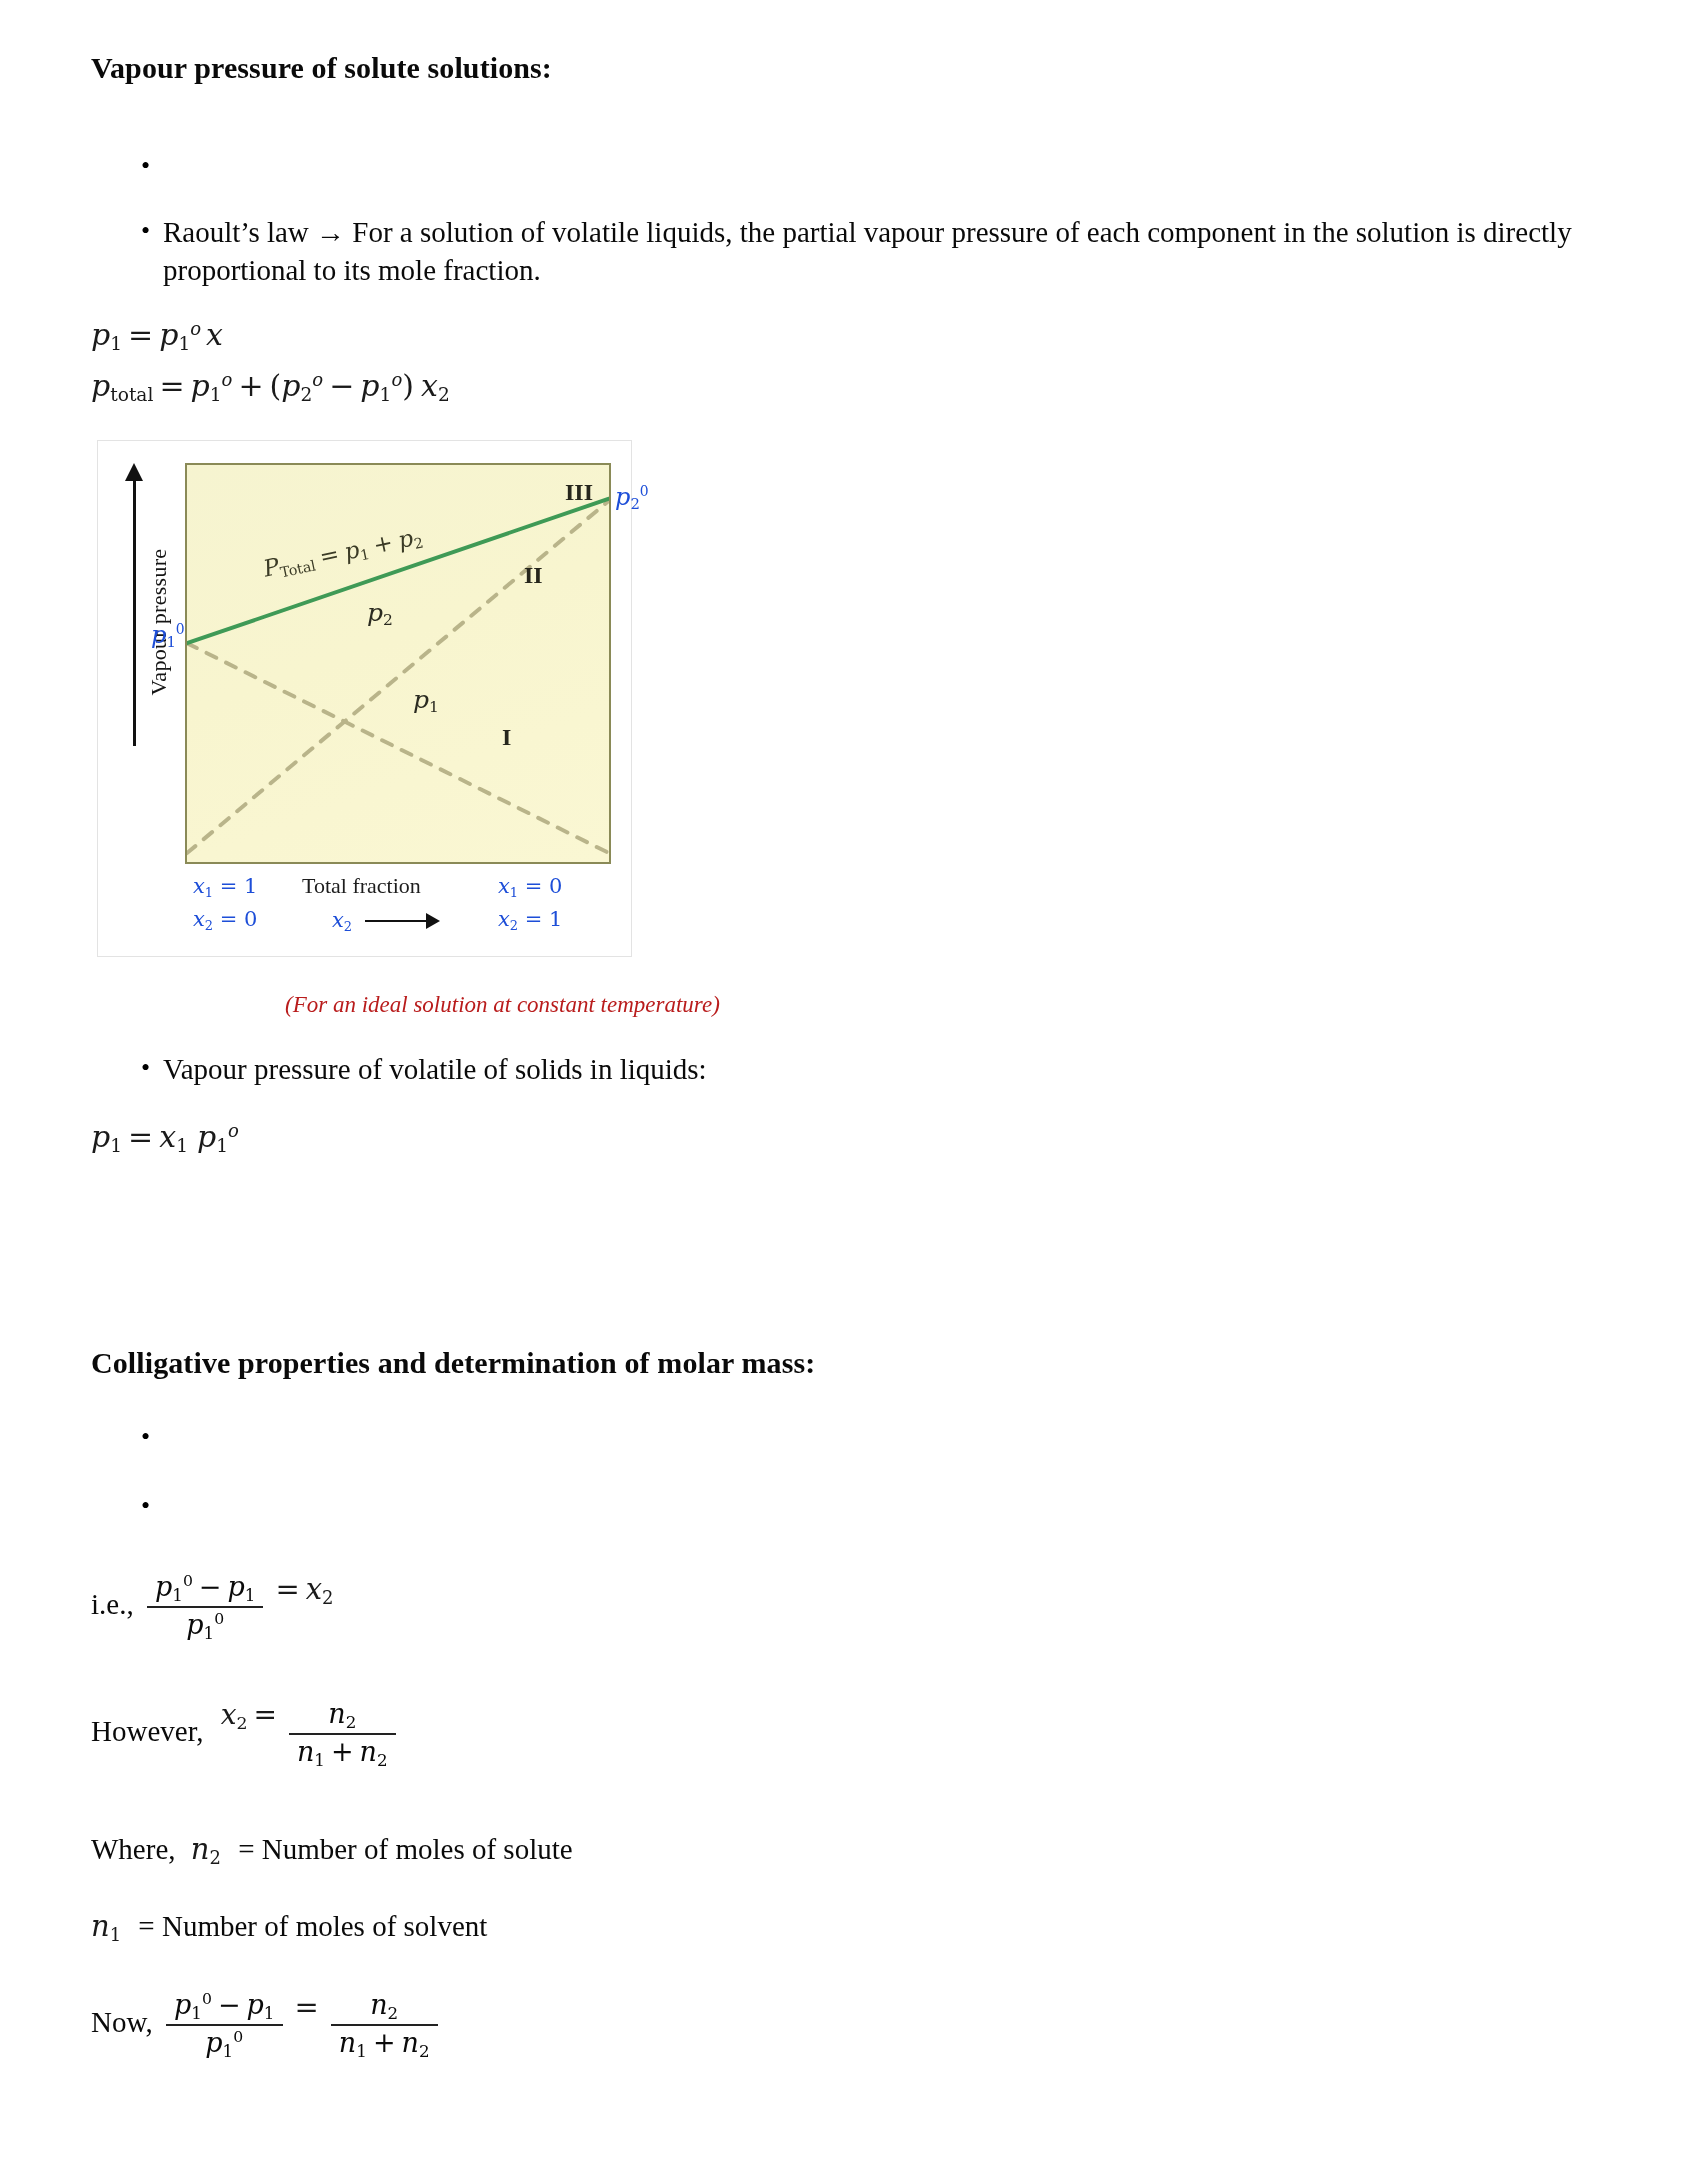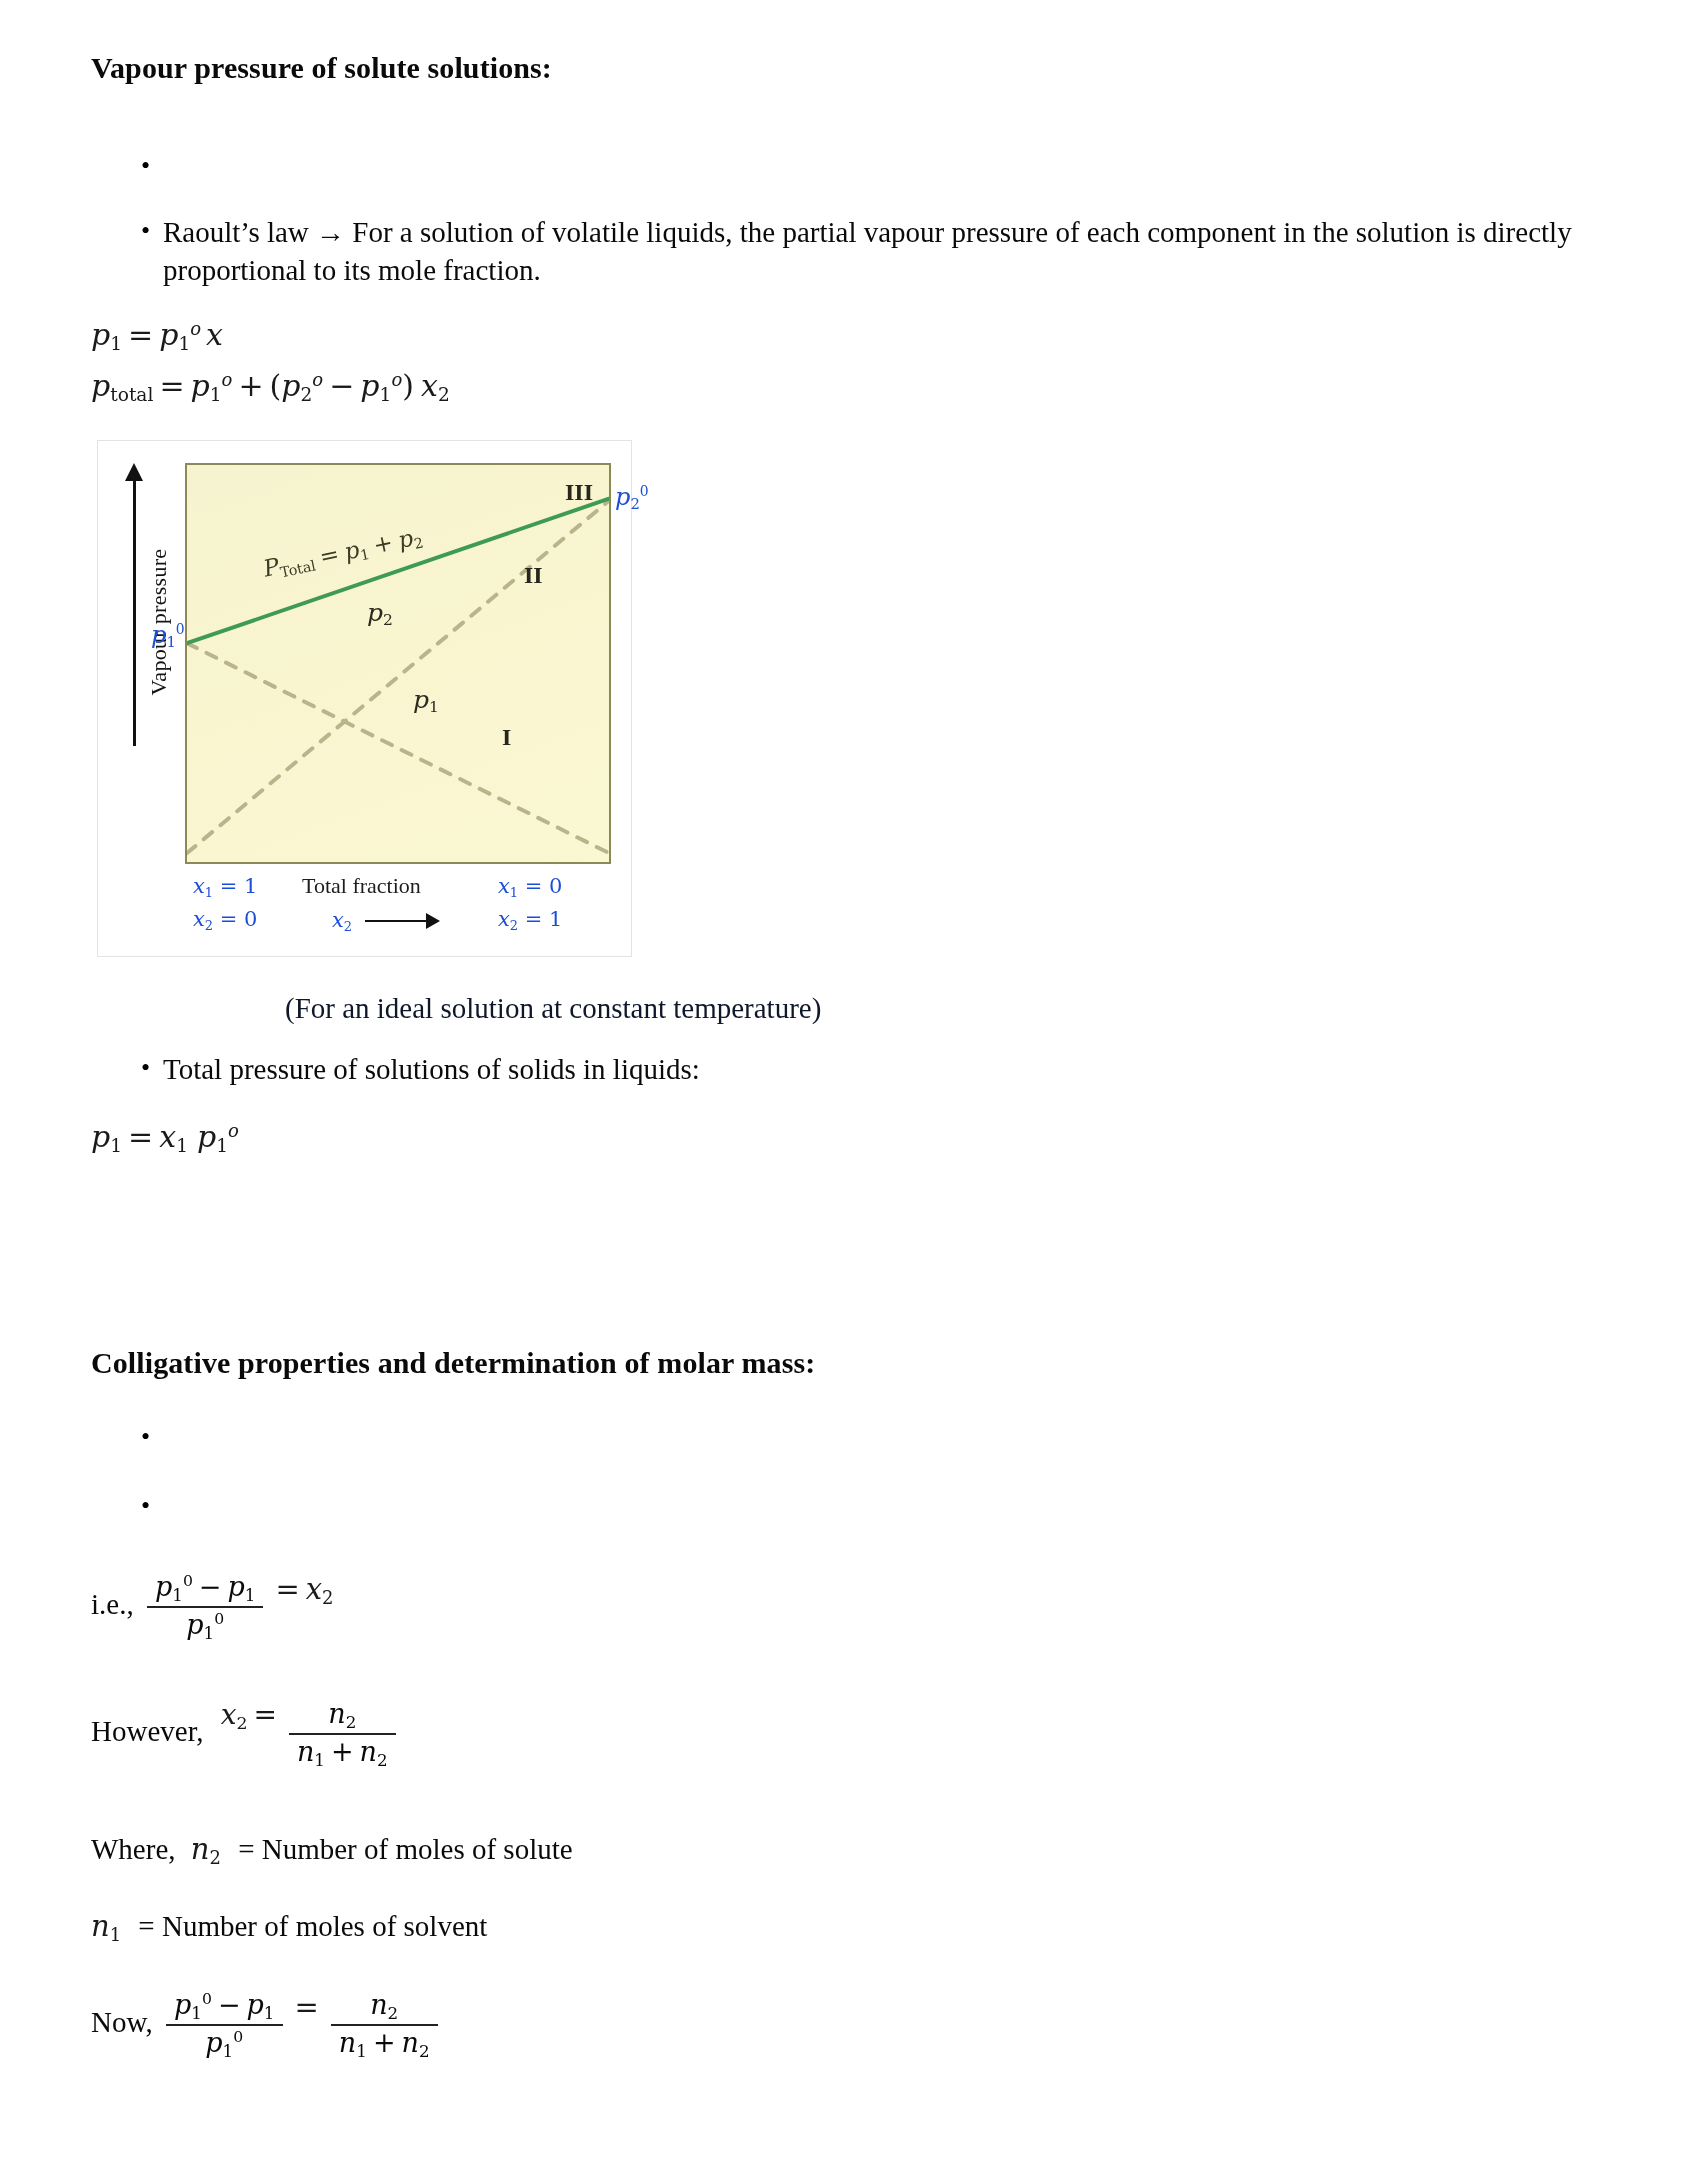--- a/index.html
+++ b/index.html
@@ -53,23 +53,24 @@
   .bullet-text.bold { font-weight: bold; }
 
   .para {
     position: absolute;
     font-size: 29px;
     line-height: 1.32;
     color: #0a0a0a;
   }
   .caption {
     position: absolute;
-    font-size: 29px;
-    color: #0f172a;
-    white-space: nowrap;
+    font-size: 23px;
+    color: #b91c1c;
+    white-space: nowrap;
+    font-style: italic;
   }
 
   
   .math {
     position: absolute;
     font-family: "DejaVu Serif", "Liberation Serif", serif;
     font-style: italic;
     color: #1a1a1a;
     white-space: nowrap;
   }
@@ -296,21 +297,21 @@
     </div>
     <div class="axis-tick-label" style="left:400px; top:466px;">
       <span>x</span><sub class="s">2</sub>&nbsp;<span class="opn">= 1</span>
     </div>
   </div>
 
   <div class="caption" style="left:285px; top:992px;">(For an ideal solution at constant temperature)</div>
 
   <div class="bullet-row" style="left:141px; top:1051px; width:1386px;">
     <span class="bullet-dot">•</span>
-    <span class="bullet-text">Total pressure of solutions of solids in liquids:</span>
+    <span class="bullet-text">Vapour pressure of volatile of solids in liquids:</span>
   </div>
 
   <div class="eqline" style="left:91px; top:1119px;">
     <span>p</span><sub class="s">1</sub><span class="op">=</span><span>x</span><sub class="s">1</sub><span style="padding-left:9px">p</span><sub class="s">1</sub><sup class="s">o</sup>
   </div>
 
   <div class="h-section" style="left:91px; top:1346px;">Colligative properties and determination of molar mass:</div>
 
   <div class="bullet-row" style="left:141px; top:1420px; width:1386px;">
     <span class="bullet-dot">•</span>

